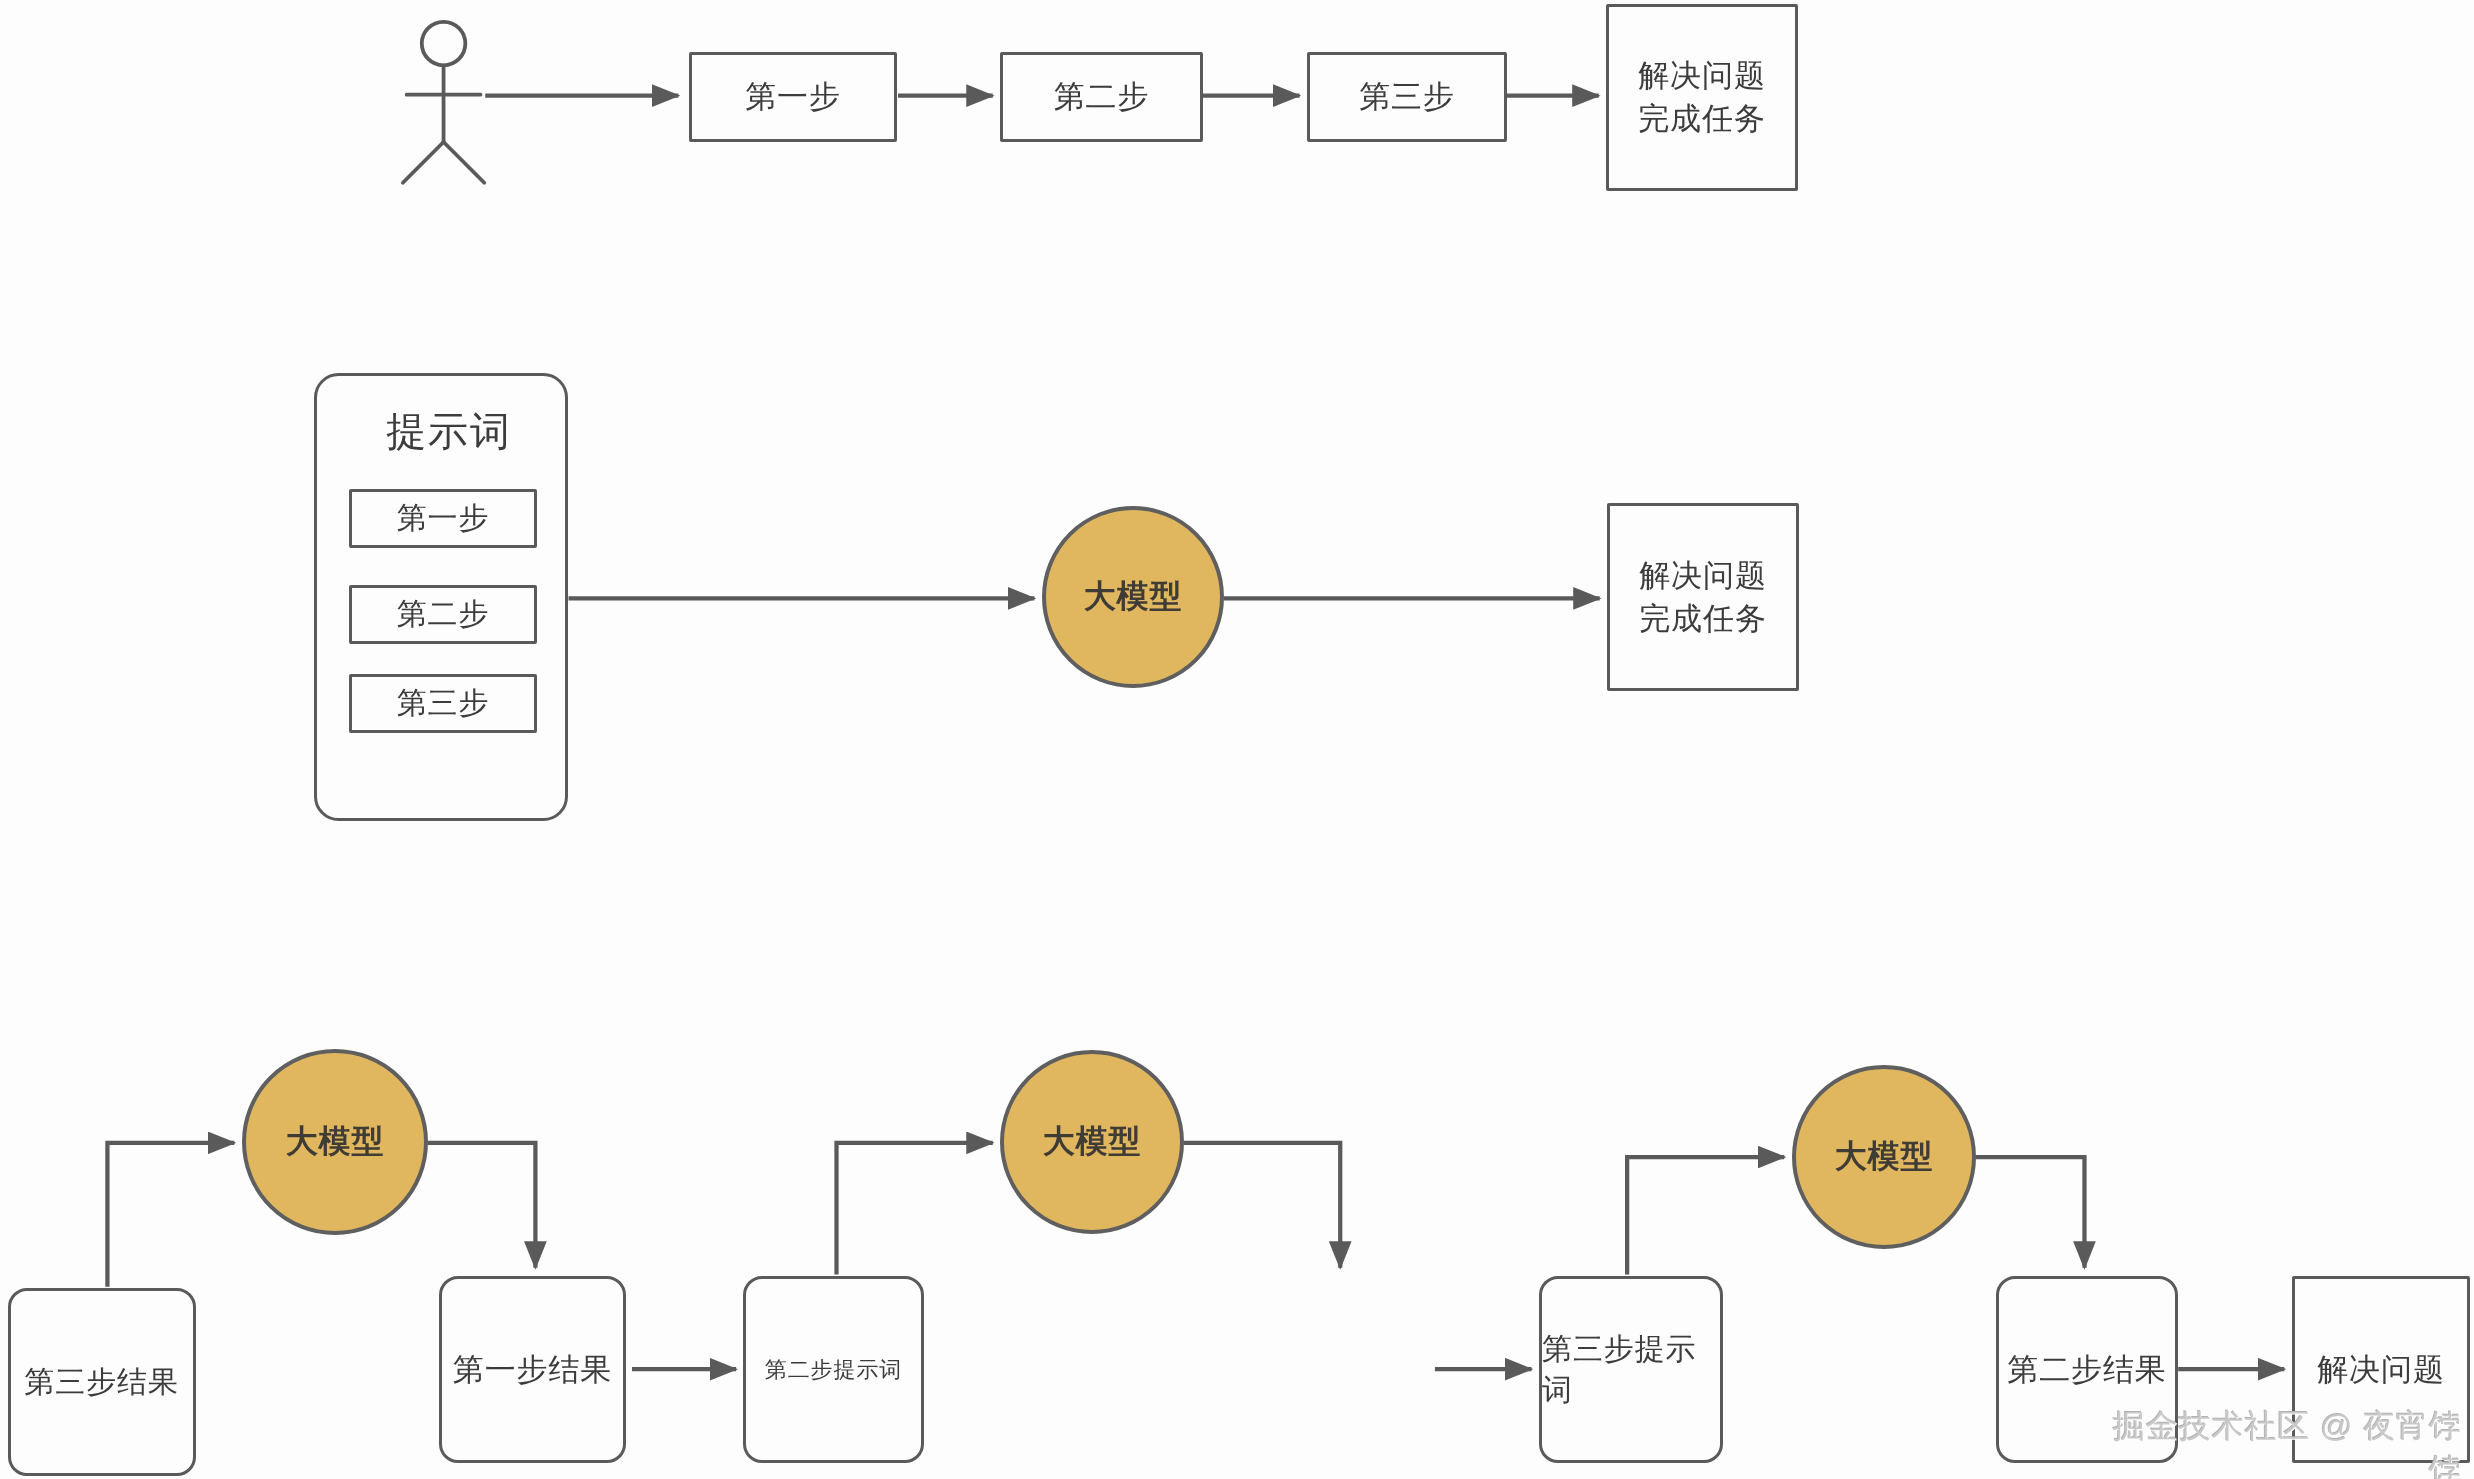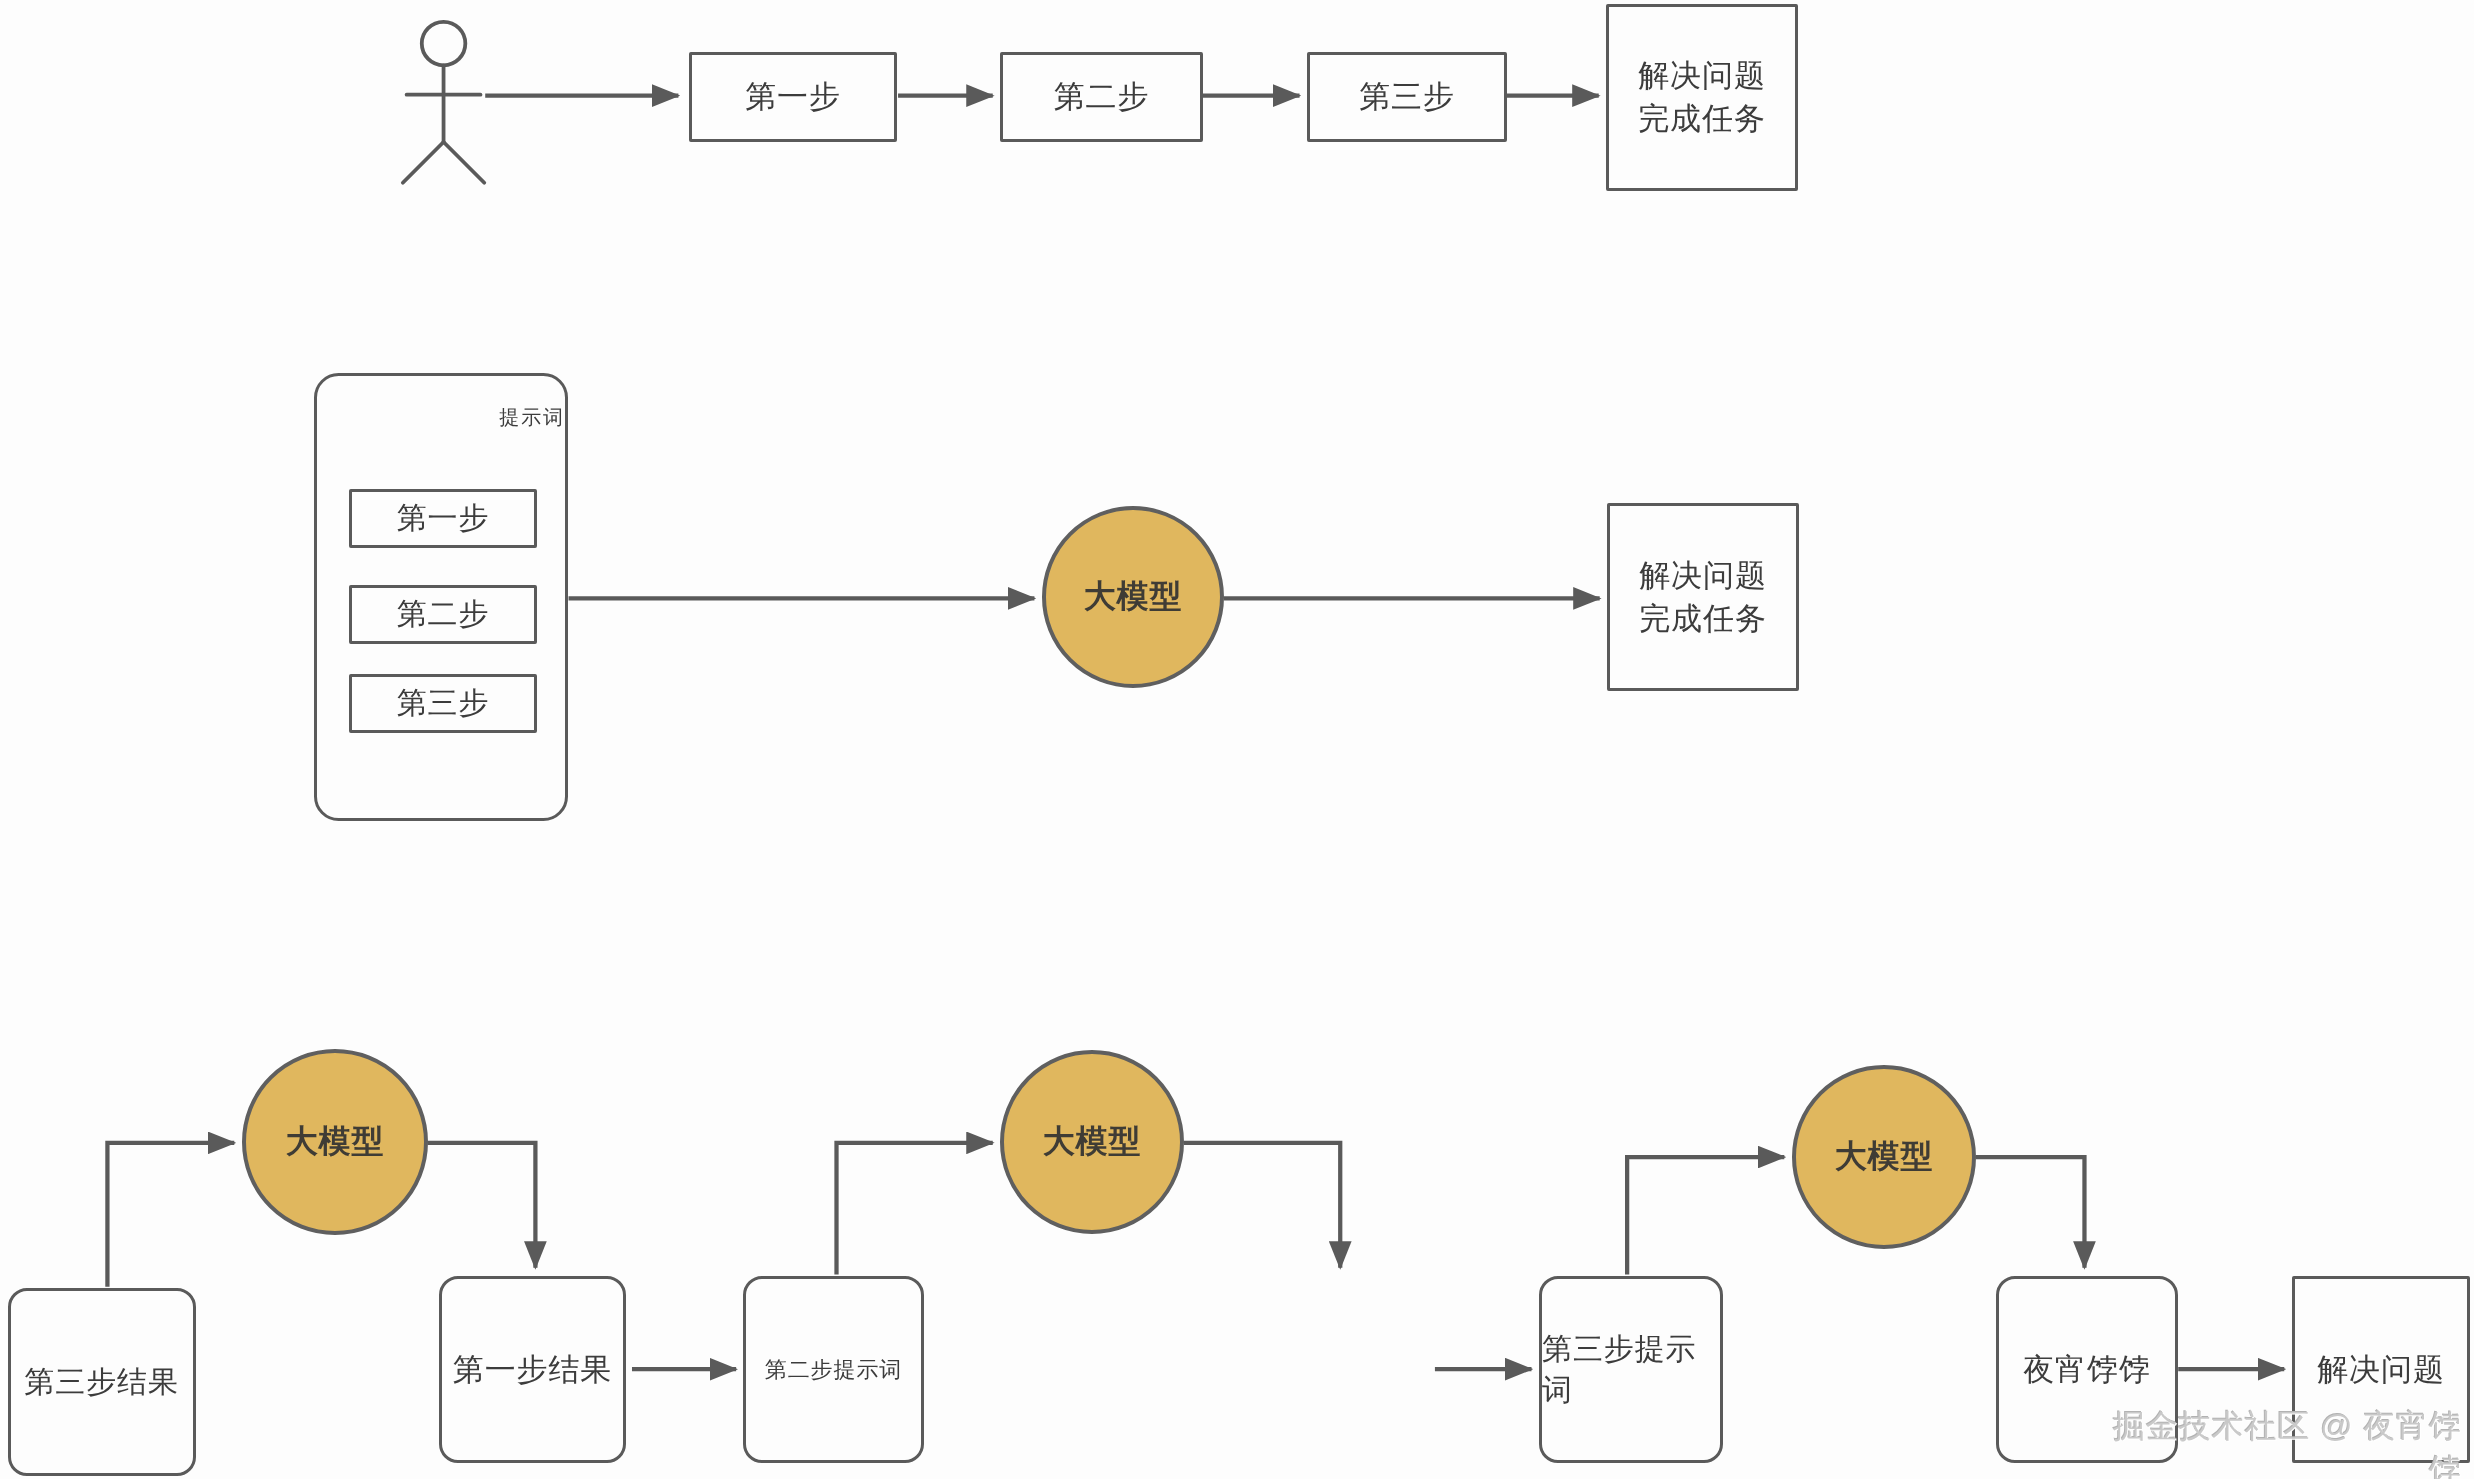--- a/index.html
+++ b/index.html
@@ -4,21 +4,21 @@
 <style>
   html,body{margin:0;padding:0;background:#ffffff;}
   body{font-family:"Liberation Sans","DejaVu Sans",sans-serif;}
   #canvas{position:relative;width:2475px;height:1479px;background:#fdfdfd;overflow:hidden;}
   #connectors{position:absolute;left:0;top:0;width:2475px;height:1479px;}
   .node{position:absolute;box-sizing:border-box;display:flex;align-items:center;justify-content:center;
         color:#3c3c3c;font-size:31px;letter-spacing:0.9px;background:#fdfdfd;}
   .sq{border:3.8px solid #5a5a5a;border-radius:1.9px;}
   .rd{border:3.8px solid #5a5a5a;border-radius:19px;}
   .container-box{position:absolute;box-sizing:border-box;border:3.8px solid #5a5a5a;border-radius:24.6px;background:#fdfdfd;}
-  .container-title{position:absolute;left:16px;right:0;top:28px;text-align:right;color:#3c3c3c;font-size:20px;letter-spacing:1.9px;}
+  .container-title{position:absolute;left:16px;right:0;top:28px;text-align:center;color:#3c3c3c;font-size:40px;letter-spacing:1.9px;}
   .inner{font-size:30px;}
   .circle{border-radius:50%;background:#e0b75e;border:4.7px solid #5f5f5f;font-size:32px;color:#3f3c35;font-weight:bold;}
   .two-line{flex-direction:column;line-height:43px;}
   .two-line span{display:block;}
   #watermark{position:absolute;left:2112px;top:1405px;width:350px;text-align:right;
              font-size:32px;letter-spacing:0.9px;color:#c9c9c9;
              text-shadow:0.9px 0.9px 0 #ffffff,-0.9px -0.9px 0 #b2b2b2;}
 </style>
 </head>
 <body>
@@ -112,21 +112,21 @@
   <div class="node circle" style="left:1000px;top:1050px;width:184px;height:184px;">
     <span>大模型</span>
   </div>
   <div class="node rd" style="left:1539px;top:1276px;width:184px;height:187px;font-size:30px;">
     <span>第三步提示词</span>
   </div>
   <div class="node circle" style="left:1792px;top:1065px;width:184px;height:184px;">
     <span>大模型</span>
   </div>
   <div class="node rd" style="left:1996px;top:1276px;width:182px;height:187px;">
-    <span>夜宵饽饽</span>
+    <span>第二步结果</span>
   </div>
   <div class="node sq" style="left:2292px;top:1276px;width:178px;height:187px;">
     <span>解决问题</span>
   </div>
 
   <div id="watermark">掘金技术社区 @ 夜宵饽饽</div>
 </div>
 
 
 </body></html>

